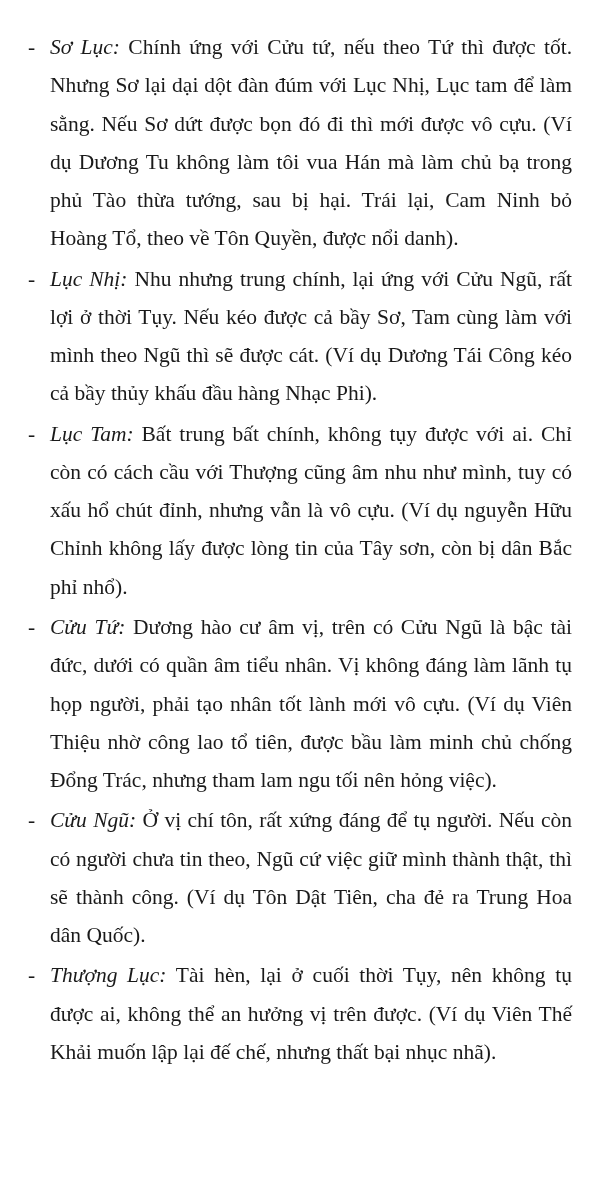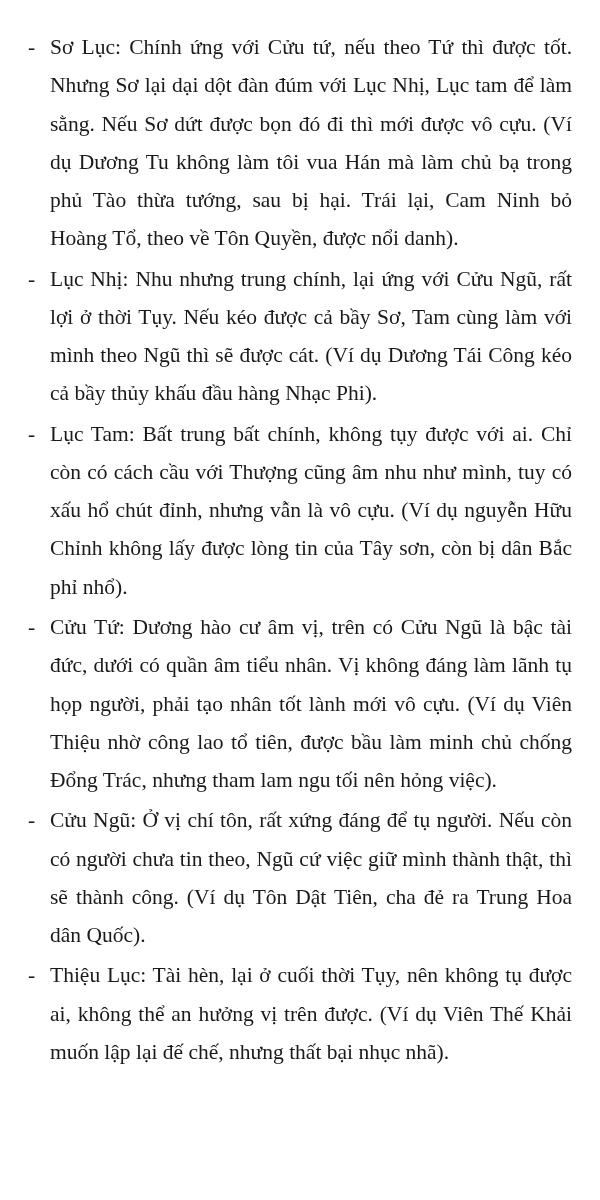--- a/index.html
+++ b/index.html
@@ -46,20 +46,21 @@
     text-indent: 0;
     padding-left: 22px;
     position: relative;
   }
   p.para .dash {
     position: absolute;
     left: 0;
     top: 0;
   }
   p.para .term {
+    font-style: italic;
     margin-top: 8px;
   }
 </style>
 </head>
 <body>
 
 <div id="page">
 
 
   <div id="content">
@@ -78,17 +79,17 @@
 
     <p class="para">
       <span class="dash">-</span><span class="term">Cửu Tứ:</span><span> Dương hào cư âm vị, trên có Cửu Ngũ là bậc tài đức, dưới có quần âm tiểu nhân. Vị không đáng làm lãnh tụ họp người, phải tạo nhân tốt lành mới vô cựu. (Ví dụ Viên Thiệu nhờ công lao tổ tiên, được bầu làm minh chủ chống Đổng Trác, nhưng tham lam ngu tối nên hỏng việc).</span>
     </p>
 
     <p class="para">
       <span class="dash">-</span><span class="term">Cửu Ngũ:</span><span> Ở vị chí tôn, rất xứng đáng để tụ người. Nếu còn có người chưa tin theo, Ngũ cứ việc giữ mình thành thật, thì sẽ thành công. (Ví dụ Tôn Dật Tiên, cha đẻ ra Trung Hoa dân Quốc).</span>
     </p>
 
     <p class="para">
-      <span class="dash">-</span><span class="term">Thiệu Lục:</span><span> Tài hèn, lại ở cuối thời Tụy, nên không tụ được ai, không thể an hưởng vị trên được. (Ví dụ Viên Thế Khải muốn lập lại đế chế, nhưng thất bại nhục nhã).</span>
+      <span class="dash">-</span><span class="term">Thượng Lục:</span><span> Tài hèn, lại ở cuối thời Tụy, nên không tụ được ai, không thể an hưởng vị trên được. (Ví dụ Viên Thế Khải muốn lập lại đế chế, nhưng thất bại nhục nhã).</span>
     </p>
 
   </div>
 </div>
 
 </body></html>

